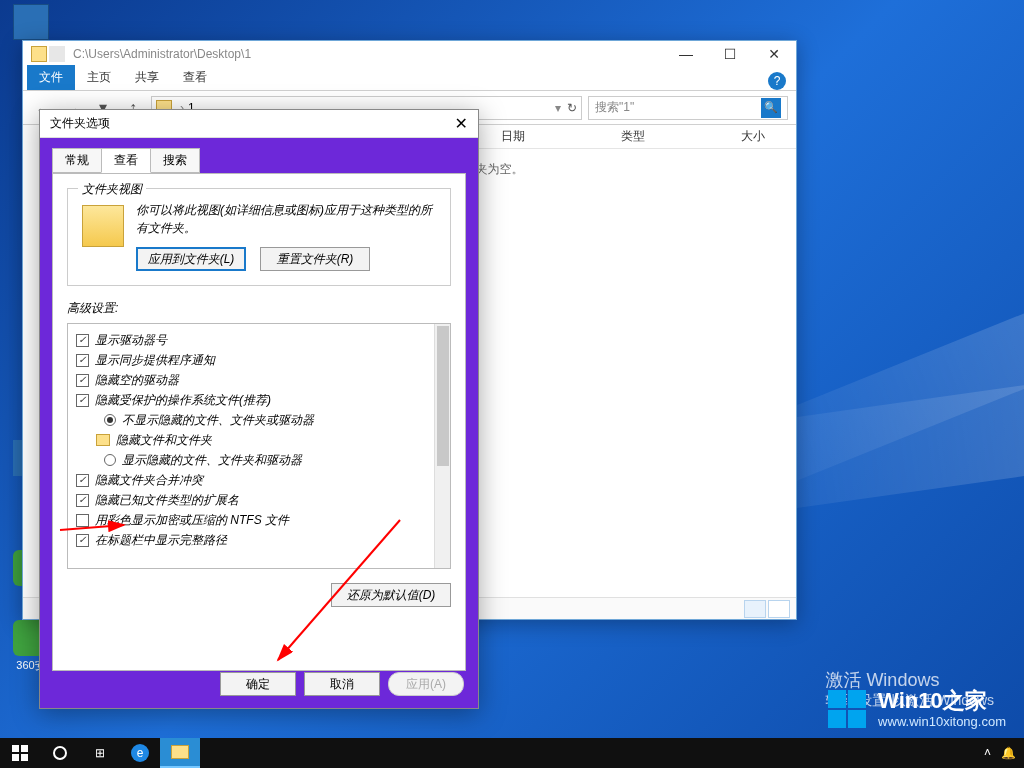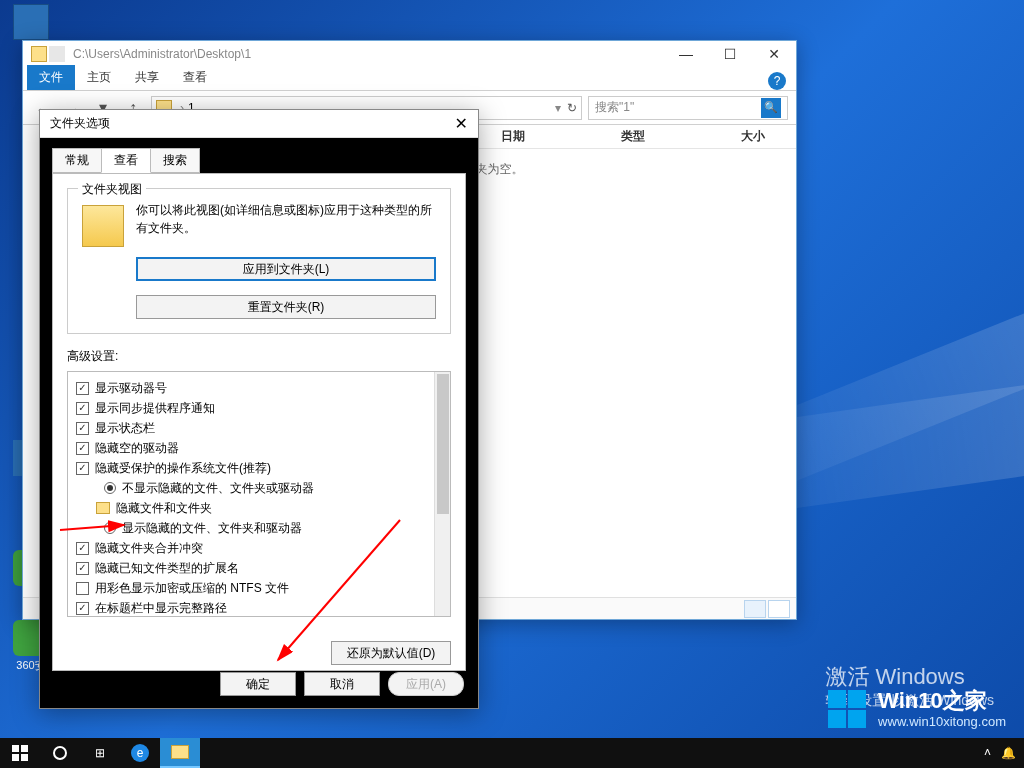--- a/index.html
+++ b/index.html
@@ -39,67 +39,67 @@
 .navbtn.disabled { color: #ccc; }
 .addressbar { flex: 1; height: 24px; border: 1px solid #ccc; display: flex; align-items: center; padding: 0 4px; font-size: 12px; background: #fff; }
 .addressbar .fico { width: 16px; height: 16px; background: #fde08a; border: 1px solid #c9a23a; margin-right: 4px; }
 .searchbar { width: 200px; height: 24px; border: 1px solid #ccc; display: flex; align-items: center; padding: 0 6px; color: #888; font-size: 12px; background: #fff; }
 .searchbar .sico { margin-left: auto; width: 20px; height: 20px; background: #1979ca; color:#fff; display:flex; align-items:center; justify-content:center; font-size:11px; }
 
 .content { display: flex; height: calc(100% - 26px - 24px - 34px); }
 .sidebar { width: 180px; border-right: 1px solid #e5e5e5; }
 .main { flex: 1; }
 .col-headers { height: 24px; border-bottom: 1px solid #e5e5e5; display: flex; align-items: center; font-size: 12px; color: #333; }
-.col-headers span { padding: 0 18px; font-weight: bold; }
+.col-headers span { padding: 0 18px; }
 .empty-msg { padding: 12px; color: #666; font-size: 12px; text-align: center; }
 .statusbar { position: absolute; bottom: 0; left: 0; right: 0; height: 22px; border-top: 1px solid #e0e0e0; background: #fafafa; display: flex; justify-content: flex-end; align-items: center; padding-right: 6px; gap: 2px; }
 .statusbar .sbtn { width: 22px; height: 18px; border: 1px solid #b8d4ee; background: #e8f2fc; }
 
 
-.dialog { position: absolute; left: 39px; top: 109px; width: 440px; height: 600px; background: #000000; border: 1px solid #888; box-shadow: 0 5px 25px rgba(0,0,0,.35); }
+.dialog { position: absolute; left: 39px; top: 109px; width: 440px; height: 600px; background: #6d28d9; border: 1px solid #888; box-shadow: 0 5px 25px rgba(0,0,0,.35); }
 .dlg-title { height: 28px; background: #fff; display: flex; align-items: center; padding: 0 10px; font-size: 12px; border-bottom: 1px solid #ddd; }
 .dlg-close { margin-left: auto; font-size: 16px; cursor: pointer; }
 .dlg-tabs { display: flex; padding: 10px 12px 0; }
 .dlg-tabs .dtab { padding: 3px 12px; border: 1px solid #bbb; background: #f7f7f7; font-size: 12px; margin-right: -1px; position: relative; }
 .dlg-tabs .dtab.active { background: #fff; border-bottom: 1px solid #fff; z-index: 2; }
-.dlg-body { margin: 0 12px 10px; border: 1px solid #bbb; background: #fff; padding: 14px; height: 498px; position: relative; }
+.dlg-body { margin: 0 12px 10px; border: 1px solid #bbb; background: #fff; padding: 14px; height: 498px; position: relative; font-style: italic; }
 .fieldset { border: 1px solid #ccc; padding: 12px 14px 14px; position: relative; margin-bottom: 14px; }
 .fieldset .legend { position: absolute; top: -8px; left: 10px; background: #fff; padding: 0 4px; font-size: 12px; }
 .fieldset-row { display: flex; gap: 12px; align-items: flex-start; }
 .folder-big { width: 42px; height: 42px; background: linear-gradient(#fde79b, #f5c94e); border: 1px solid #c9a23a; margin-top: 4px; }
 .fs-text { font-size: 12px; line-height: 1.5; flex: 1; }
-.fs-buttons { display: flex; gap: 14px; margin-top: 10px; margin-left: 54px; flex-direction: column; }
+.fs-buttons { display: flex; gap: 14px; margin-left: 54px; }
 .btn { min-width: 110px; height: 24px; border: 1px solid #999; background: #f3f3f3; font-size: 12px; display: flex; align-items: center; justify-content: center; cursor: pointer; }
 .btn.primary { border: 2px solid #1979ca; }
 
 .adv-label { font-size: 12px; margin-bottom: 6px; }
 .tree { border: 1px solid #bbb; height: 246px; overflow: hidden; background: #fff; position: relative; }
 .tree-inner { padding: 6px 8px; font-size: 12px; line-height: 20px; }
 .tree .row { display: flex; align-items: center; gap: 6px; white-space: nowrap; }
 .tree .row.indent { padding-left: 20px; }
 .tree .row.indent2 { padding-left: 28px; }
 .cb { width: 13px; height: 13px; border: 1px solid #666; display: inline-flex; align-items: center; justify-content: center; font-size: 10px; color: #333; background: #fff; flex-shrink: 0; }
 .cb.checked::after { content: "✓"; }
 .rb { width: 12px; height: 12px; border: 1px solid #666; border-radius: 50%; display: inline-flex; align-items: center; justify-content: center; background: #fff; flex-shrink: 0; }
 .rb.checked::after { content: ""; width: 6px; height: 6px; background: #333; border-radius: 50%; }
 .fico-s { width: 14px; height: 12px; background: #fde08a; border: 1px solid #c9a23a; flex-shrink: 0; }
 .tree-scroll { position: absolute; right: 0; top: 0; width: 16px; bottom: 0; background: #f0f0f0; border-left: 1px solid #ddd; }
 .tree-scroll::after { content: ""; position: absolute; left: 2px; top: 2px; width: 12px; height: 140px; background: #c8c8c8; }
 
-.restore-row { display: flex; justify-content: flex-end; margin-top: 24px; }
+.restore-row { display: flex; justify-content: flex-end; margin-top: 14px; }
 .dlg-buttons { position: absolute; bottom: 12px; right: 14px; display: flex; gap: 8px; }
 .dlg-buttons .btn { min-width: 76px; }
 .btn.disabled { color: #aaa; border-color: #ccc; border-radius: 11px; }
 
 
 .arrow { position: absolute; pointer-events: none; }
 
 
 .activate { position: absolute; right: 30px; bottom: 58px; color: rgba(255,255,255,.75); font-size: 14px; text-align: left; }
-.activate .big { font-size: 22px; margin-top: 40px; }
+.activate .big { font-size: 18px; margin-top: 40px; }
 .winlogo { position: absolute; right: 18px; bottom: 38px; display: flex; align-items: center; gap: 12px; color: #fff; }
 .winlogo .sq { display: grid; grid-template-columns: 18px 18px; grid-template-rows: 18px 18px; gap: 2px; }
 .winlogo .sq div { background: #00a4ef; }
 .winlogo .txt { line-height: 1.2; }
 .winlogo .t1 { font-size: 22px; font-weight: 600; }
 .winlogo .t2 { font-size: 13px; color: #cfe8ff; }
 
 svg.arrow { position: absolute; }
 </style>
 </head>
@@ -206,24 +206,20 @@
         <div class="row">
             <span class="cb checked"></span>
             <span>显示驱动器号</span>
           </div>
         <div class="row">
             <span class="cb checked"></span>
             <span>显示同步提供程序通知</span>
           </div>
         <div class="row">
             <span class="cb checked"></span>
-            <span>显示状态栏</span>
-          </div>
-        <div class="row">
-            <span class="cb checked"></span>
             <span>隐藏空的驱动器</span>
           </div>
         <div class="row">
             <span class="cb checked"></span>
             <span>隐藏受保护的操作系统文件(推荐)</span>
           </div>
         <div class="row indent2">
             <span class="rb checked"></span>
             <span>不显示隐藏的文件、文件夹或驱动器</span>
           </div>

